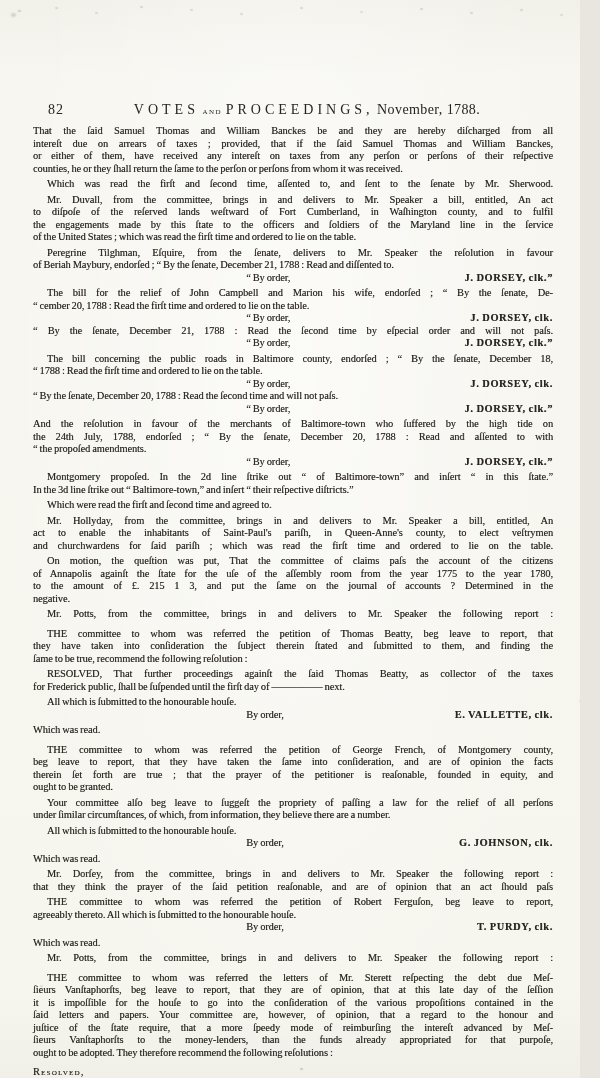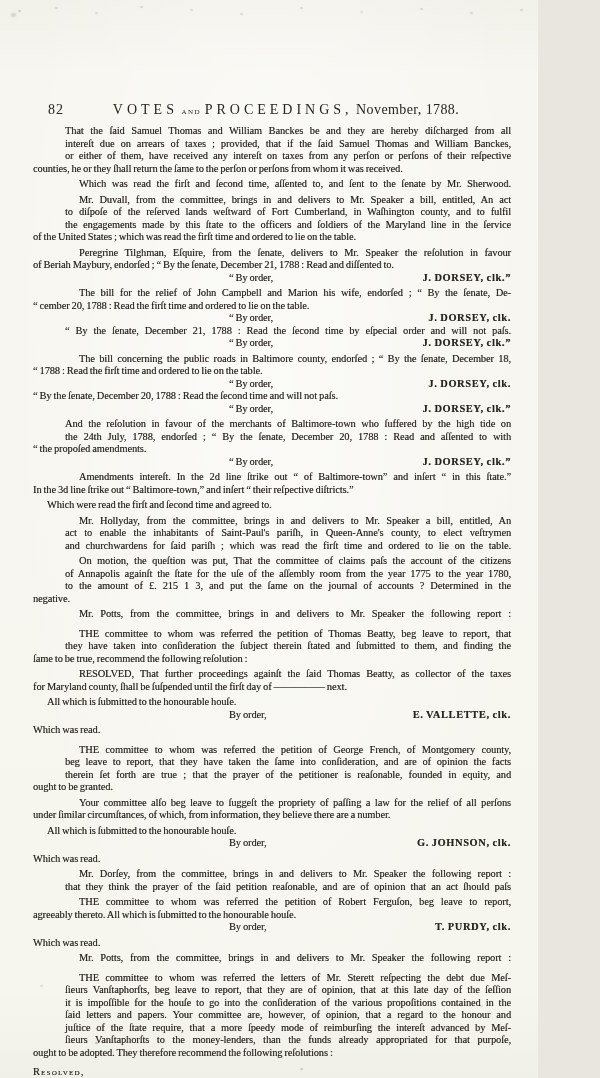--- a/index.html
+++ b/index.html
@@ -3,21 +3,21 @@
 <meta charset="utf-8">
 <style>
   html, body { margin: 0; padding: 0; }
   body {
     width: 600px; height: 1078px;
     background: #e8e6df;
     font-family: "Liberation Serif", "DejaVu Serif", serif;
   }
   .page {
     position: relative;
-    width: 538px; height: 1078px;
+    width: 580px; height: 1078px;
     background: #f6f5ef;
     background-image:
       radial-gradient(ellipse at 50% 35%, rgba(255,255,255,0.55), rgba(255,255,255,0) 72%),
       linear-gradient(180deg, #f1f0e9 0%, #f7f6f0 7%, #f6f5ee 92%, #f0efe8 100%);
     color: #282420;
     overflow: hidden;
   }
   .noise {
     position: absolute; top: 0; left: 0; width: 3px; height: 2px;
     background: transparent; border-radius: 50%;
@@ -45,21 +45,21 @@
   .title .date { letter-spacing: 0.4px; }
   .docbody {
     margin: 7px 27px 0 33px;
     font-size: 10.3px;
     line-height: 12.5px;
     letter-spacing: -0.05px;
     word-spacing: -0.5px;
     text-shadow: 0.3px 0.2px 0.45px rgba(43,38,30,0.55);
   }
   .ln { min-height: 12.5px; }
-  .ln.j { text-align: justify; text-align-last: justify; margin-left: 32px; }
+  .ln.j { text-align: justify; text-align-last: justify; }
   .ln.in { text-indent: 14px; }
   .ln.p, .sig.p { margin-top: 3px; }
   .ln.g, .catchword.g { margin-top: 7px; }
   .sig { display: flex; }
   .sig .pre { margin-left: 41%; }
   .sig .name { margin-left: auto; letter-spacing: 0.7px; font-weight: bold; }
   .catchword {
     text-align: left;
     padding-right: 26px;
     font-variant: small-caps;
@@ -115,36 +115,36 @@
         <span class="pre">“ By order,</span>
         <span class="name">J. DORSEY, clk.”</span>
       </div>
       <div class="ln j p">And the reſolution in favour of the merchants of Baltimore-town who ſuffered by the high tide on</div>
       <div class="ln j">the 24th July, 1788, endorſed ; “ By the ſenate, December 20, 1788 : Read and aſſented to with</div>
       <div class="ln">“ the propoſed amendments.</div>
       <div class="sig">
         <span class="pre">“ By order,</span>
         <span class="name">J. DORSEY, clk.”</span>
       </div>
-      <div class="ln in j p">Amendments intereſt.   In the 2d line ſtrike out “ of Baltimore-town” and inſert “ in this ſtate.”</div>
+      <div class="ln in j p">Montgomery propoſed.   In the 2d line ſtrike out “ of Baltimore-town” and inſert “ in this ſtate.”</div>
       <div class="ln">In the 3d line ſtrike out “ Baltimore-town,” and inſert “ their reſpective diſtricts.”</div>
       <div class="ln in p">Which were read the firſt and ſecond time and agreed to.</div>
       <div class="ln in j p">Mr. Hollyday, from the committee, brings in and delivers to Mr. Speaker a bill, entitled, An</div>
       <div class="ln j">act to enable the inhabitants of Saint-Paul's pariſh, in Queen-Anne's county, to elect veſtrymen</div>
       <div class="ln j">and churchwardens for ſaid pariſh ; which was read the firſt time and ordered to lie on the table.</div>
       <div class="ln in j p">On motion, the queſtion was put, That the committee of claims paſs the account of the citizens</div>
       <div class="ln j">of Annapolis againſt the ſtate for the uſe of the aſſembly room from the year 1775 to the year 1780,</div>
       <div class="ln j">to the amount of £. 215 1 3, and put the ſame on the journal of accounts ? Determined in the</div>
       <div class="ln">negative.</div>
       <div class="ln in j p">Mr. Potts, from the committee, brings in and delivers to Mr. Speaker the following report :</div>
       <div class="ln in j g">THE committee to whom was referred the petition of Thomas Beatty, beg leave to report, that</div>
       <div class="ln j">they have taken into conſideration the ſubject therein ſtated and ſubmitted to them, and finding the</div>
       <div class="ln">ſame to be true, recommend the following reſolution :</div>
       <div class="ln in j p">RESOLVED, That further proceedings againſt the ſaid Thomas Beatty, as collector of the taxes</div>
-      <div class="ln">for Maryland county, ſhall be ſuſpended until the firſt day of ————— next.</div>
+      <div class="ln">for Frederick public, ſhall be ſuſpended until the firſt day of ————— next.</div>
       <div class="ln in p">All which is ſubmitted to the honourable houſe.</div>
       <div class="sig">
         <span class="pre">By order,</span>
         <span class="name">E. VALLETTE, clk.</span>
       </div>
       <div class="ln p">Which was read.</div>
       <div class="ln in j g">THE committee to whom was referred the petition of George French, of Montgomery county,</div>
       <div class="ln j">beg leave to report, that they have taken the ſame into conſideration, and are of opinion the facts</div>
       <div class="ln j">therein ſet forth are true ; that the prayer of the petitioner is reaſonable, founded in equity, and</div>
       <div class="ln">ought to be granted.</div>

